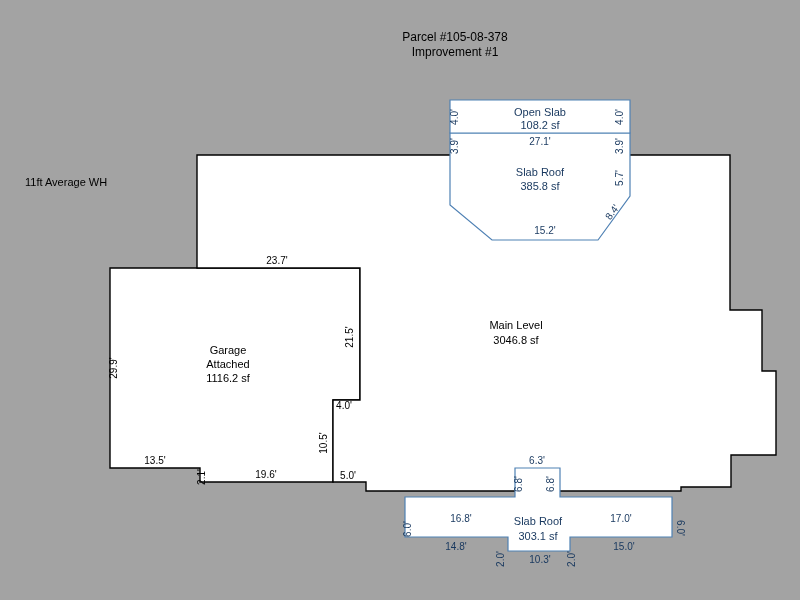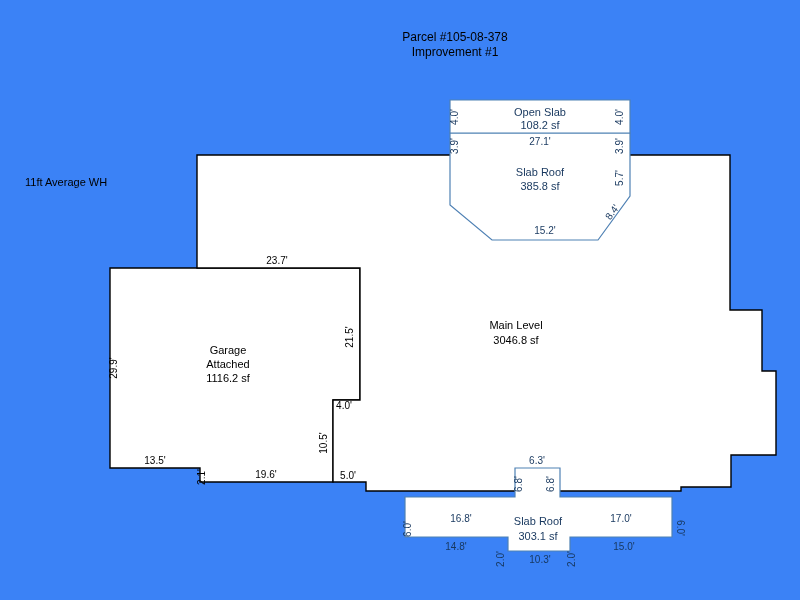--- a/index.html
+++ b/index.html
@@ -1,19 +1,19 @@
 <!DOCTYPE html>
 <html><head>
 <meta charset="utf-8">
 <style>
   html,body{margin:0;padding:0;background:#ffffff;}
   #stage{
     position:relative;
     width:800px;height:600px;
-    background:#3b82f6;
+    background:#a3a3a3;
     font-family:"Liberation Sans", sans-serif;
     overflow:hidden;
   }
   svg text{
     font-family:"Liberation Sans", sans-serif;
   }
   .title-text{font-size:12px;fill:#000000;}
   .note-text{font-size:11px;fill:#000000;}
   .area-black{font-size:11px;fill:#000000;}
   .area-blue{font-size:11px;fill:#17375e;}

